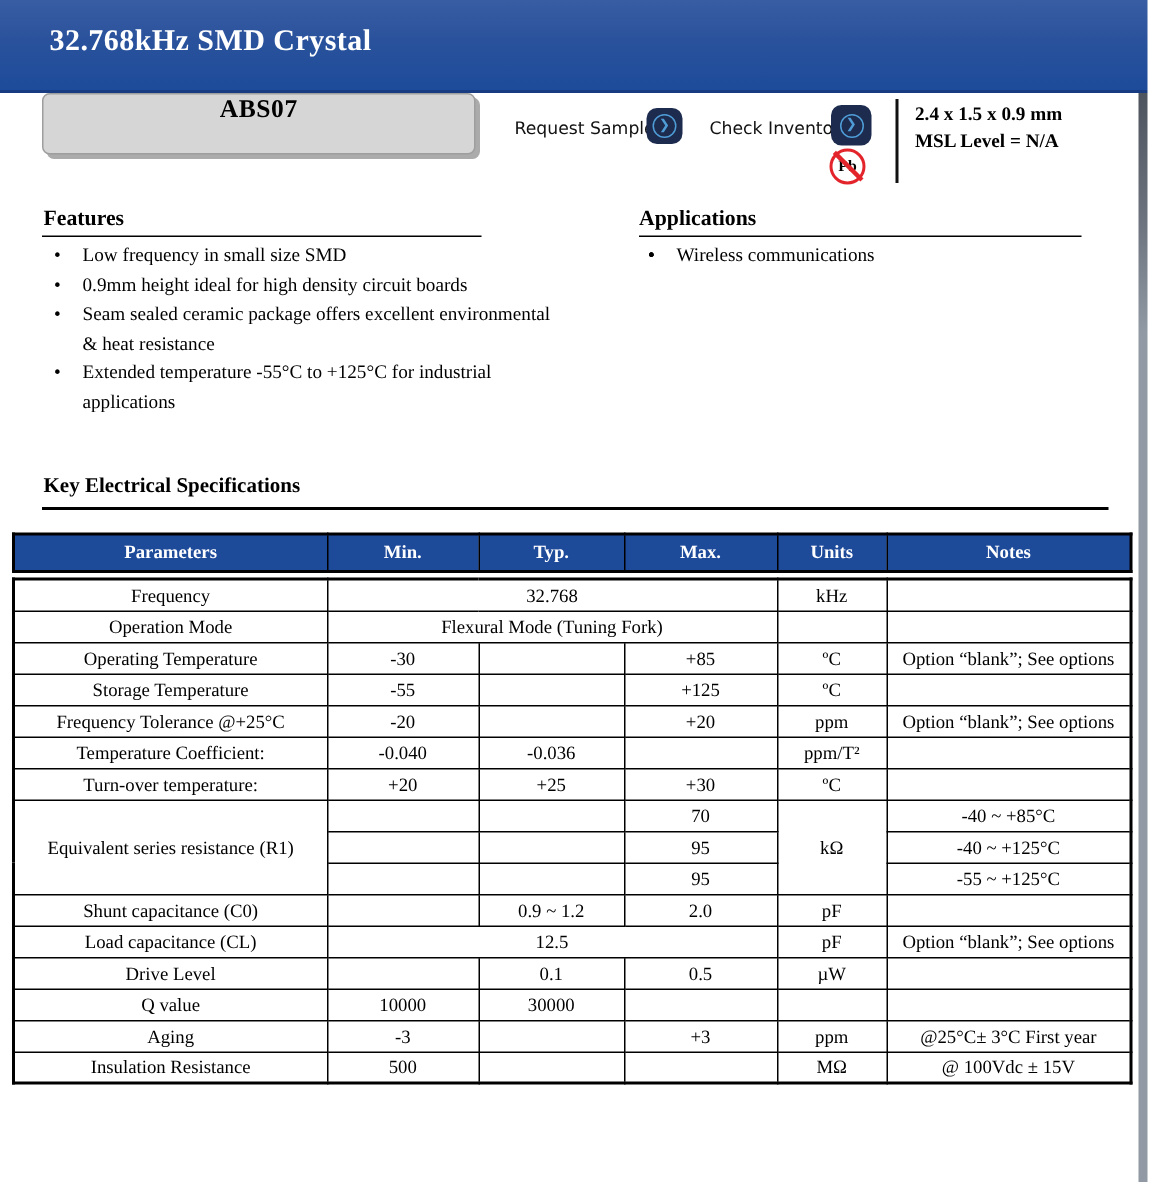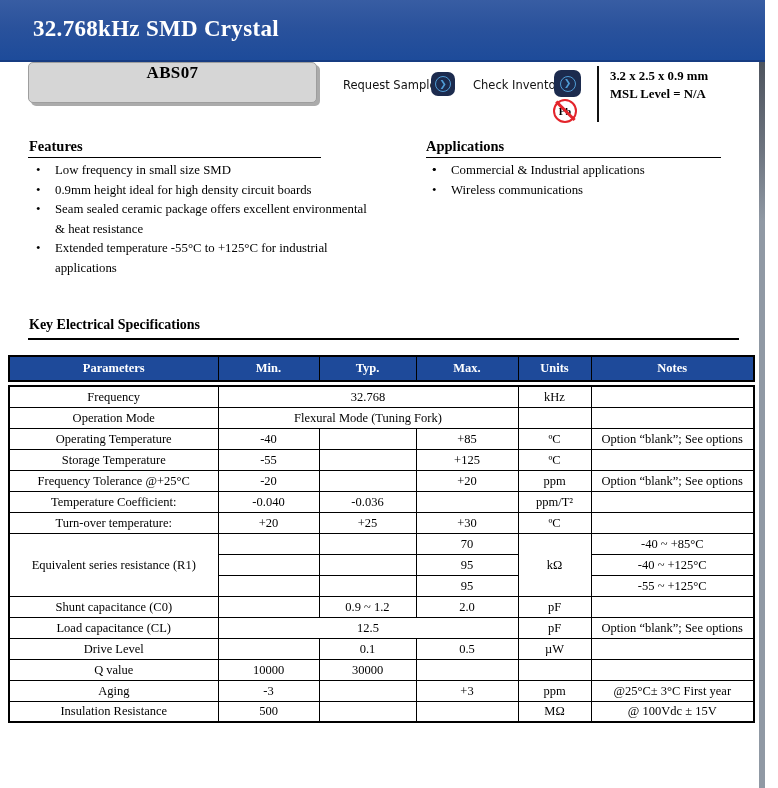--- a/index.html
+++ b/index.html
@@ -9,21 +9,21 @@
     font-family:"Liberation Serif","DejaVu Serif",serif; color:#000;
   }
   
   .titlebar {
     position:absolute; left:0; top:0; width:765px; height:62px;
     background:linear-gradient(180deg,#385da3 0%,#2a529c 45%,#1d4b9a 100%);
     border-bottom:2px solid #173c82;
   }
   .titlebar h1 {
     position:absolute; left:33px; top:16px; color:#fff;
-    font-size:23px; font-weight:bold; letter-spacing:0.3px;
+    font-size:20px; font-weight:bold; letter-spacing:0.3px;
   }
   
   .edge-line {
     position:absolute; left:759px; top:62px; width:6px; height:726px;
     background:linear-gradient(180deg,#4e545e 0px,#6e7580 90px,#9099a4 160px,#9099a4 100%);
   }
   
   .part-box {
     position:absolute; left:28px; top:62px; width:289px; height:41px;
     background:#d6d6d6; border:1px solid #9e9e9e; border-radius:5px;
@@ -118,38 +118,38 @@
     <span class="arrow-circle">❯</span>
   </span>
 
   <div class="pb-icon">
     <span>Pb</span>
   </div>
 
   <div class="vdivider"></div>
 
   <div class="info">
-    <div>3.2 x 2.5 x 0.9 mm</div>
+    <div>2.4 x 1.5 x 0.9 mm</div>
     <div>MSL Level = N/A</div>
   </div>
 
   <h2 class="sec-head" id="features-head">Features</h2>
   <div class="sec-rule" id="features-rule"></div>
   <ul class="blist" id="features-list">
       <li><span class="blt">•</span><span>Low frequency in small size SMD</span></li>
       <li><span class="blt">•</span><span>0.9mm height ideal for high density circuit boards</span></li>
       <li><span class="blt">•</span><span>Seam sealed ceramic package offers excellent environmental &amp; heat resistance</span></li>
       <li><span class="blt">•</span><span>Extended temperature -55°C to +125°C for industrial applications</span></li>
     </ul>
 
   <h2 class="sec-head" id="applications-head">Applications</h2>
   <div class="sec-rule" id="applications-rule"></div>
   <ul class="blist" id="applications-list">
       <li><span class="blt">•</span></li>
-      <li><span class="blt">•</span><span>Commercial &amp; Industrial applications</span></li>
+      <li><span class="blt">•</span></li>
       <li><span class="blt">•</span><span>Wireless communications</span></li>
     </ul>
 
   <h2 class="sec-head" id="specs-head">Key Electrical Specifications</h2>
   <div id="specs-rule"></div>
 
   <div class="spec-wrap">
     <table class="spec-header">
       <colgroup>
         <col style="width:209px">
@@ -187,21 +187,21 @@
             <td></td>
           </tr>
           <tr>
             <td>Operation Mode</td>
             <td colspan="3">Flexural Mode (Tuning Fork)</td>
             <td></td>
             <td></td>
           </tr>
           <tr>
             <td>Operating Temperature</td>
-            <td>-40</td>
+            <td>-30</td>
             <td></td>
             <td>+85</td>
             <td>ºC</td>
             <td>Option “blank”; See options</td>
           </tr>
           <tr>
             <td>Storage Temperature</td>
             <td>-55</td>
             <td></td>
             <td>+125</td>

